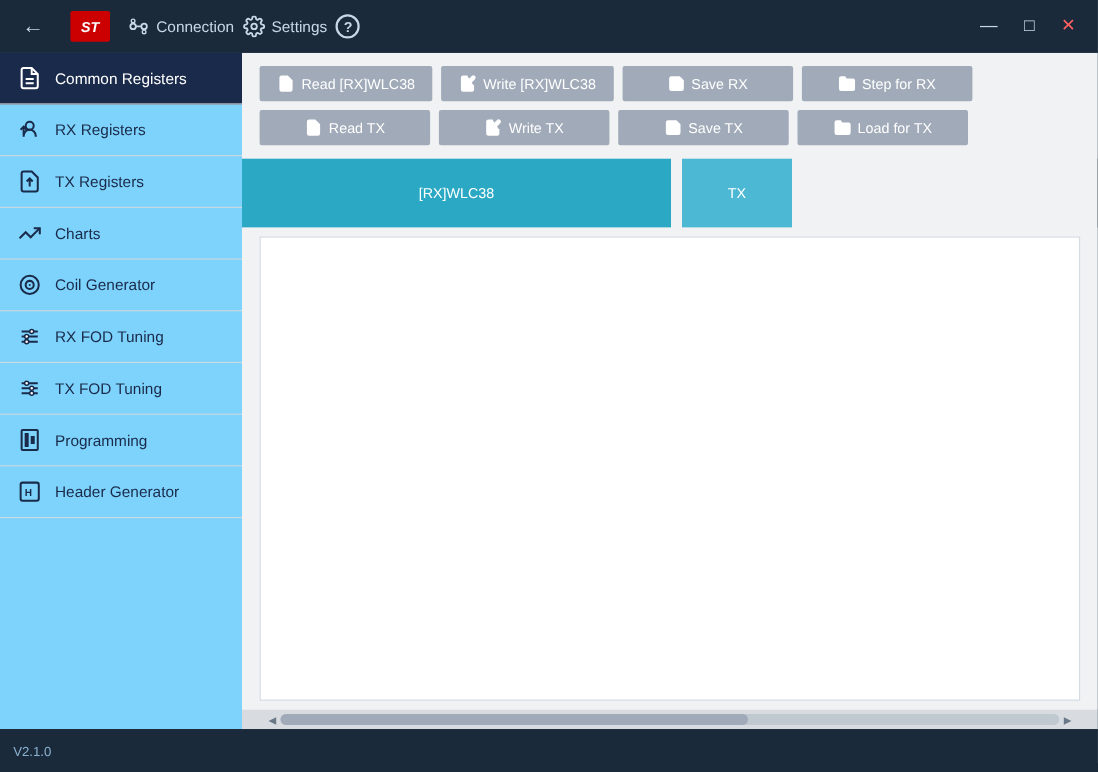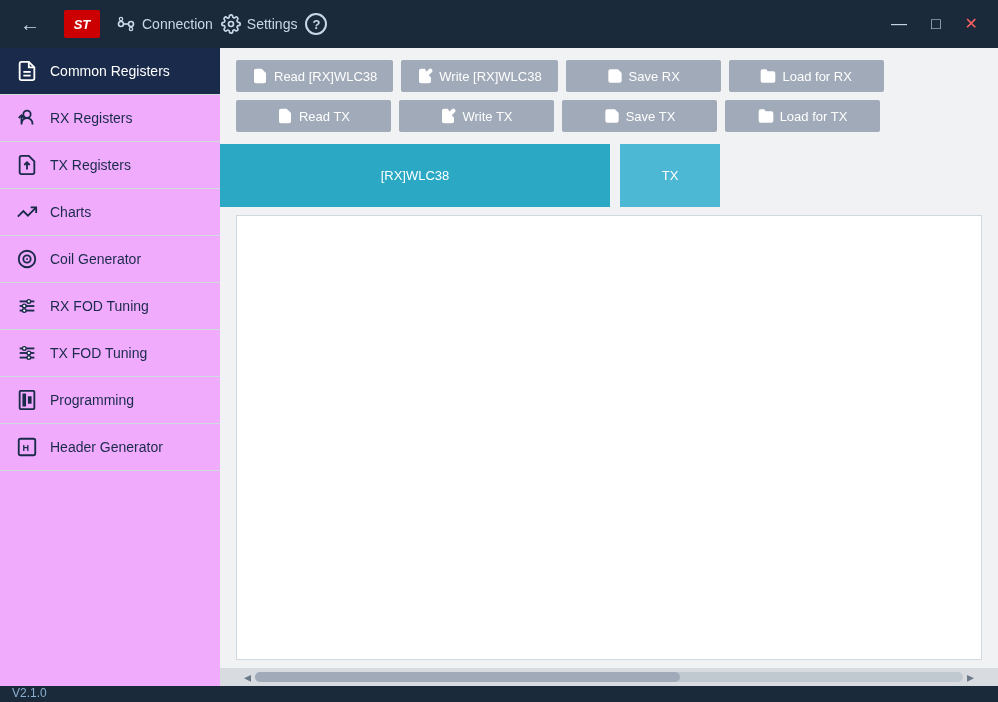--- a/index.html
+++ b/index.html
@@ -75,21 +75,21 @@
     
     .app-body {
       display: flex;
       flex: 1;
       overflow: hidden;
     }
 
     
     .sidebar {
       width: 220px;
-      background: #f0abfc;
+      background: #7dd3fc;
       flex-shrink: 0;
       display: flex;
       flex-direction: column;
     }
 
     .sidebar-item {
       display: flex;
       align-items: center;
       gap: 12px;
       padding: 12px 16px;
@@ -224,22 +224,23 @@
     .scroll-arrow {
       color: #6a7888;
       font-size: 14px;
       cursor: pointer;
       padding: 0 4px;
     }
 
     
     .status-bar {
       background: #1a2a3a;
-      height: 16px;
-      display: flex;
+      height: 39px;
+      display: flex;
+      align-items: center;
       padding: 0 12px;
       color: #8ab0d0;
       font-size: 12px;
       flex-shrink: 0;
     }
   </style>
 </head>
 <body>
 
 <div class="title-bar">
@@ -392,21 +393,21 @@
             <path d="M19 21H5a2 2 0 01-2-2V5a2 2 0 012-2h11l5 5v11a2 2 0 01-2 2z"></path>
             <polyline points="17 21 17 13 7 13 7 21"></polyline>
             <polyline points="7 3 7 8 15 8"></polyline>
           </svg>
           <span>Save RX</span>
         </button>
         <button class="toolbar-btn">
           <svg width="16" height="16" viewBox="0 0 24 24" fill="none" stroke="white" stroke-width="2">
             <path d="M22 19a2 2 0 01-2 2H4a2 2 0 01-2-2V5a2 2 0 012-2h5l2 3h9a2 2 0 012 2z"></path>
           </svg>
-          <span>Load for RX</span>
+          <span>Step for RX</span>
         </button>
       </div>
 
       <div class="toolbar-row">
         <button class="toolbar-btn">
           <svg width="16" height="16" viewBox="0 0 24 24" fill="none" stroke="white" stroke-width="2">
             <path d="M14 2H6a2 2 0 00-2 2v16a2 2 0 002 2h12a2 2 0 002-2V8z"></path>
             <polyline points="14 2 14 8 20 8"></polyline>
             <line x1="16" y1="13" x2="8" y2="13"></line>
             <line x1="16" y1="17" x2="8" y2="17"></line>

